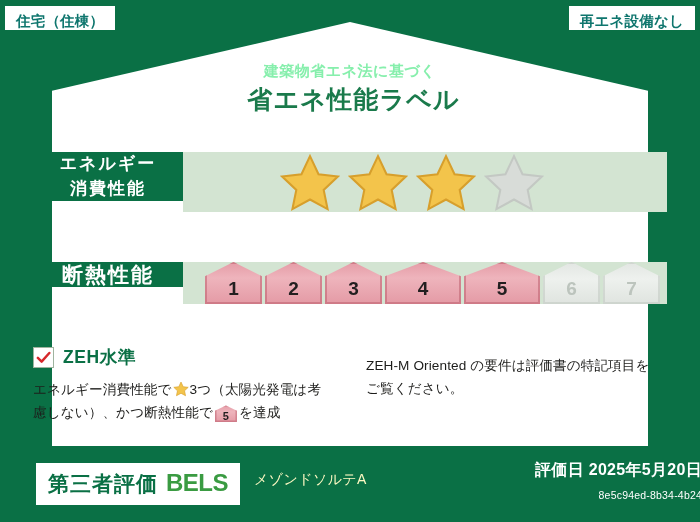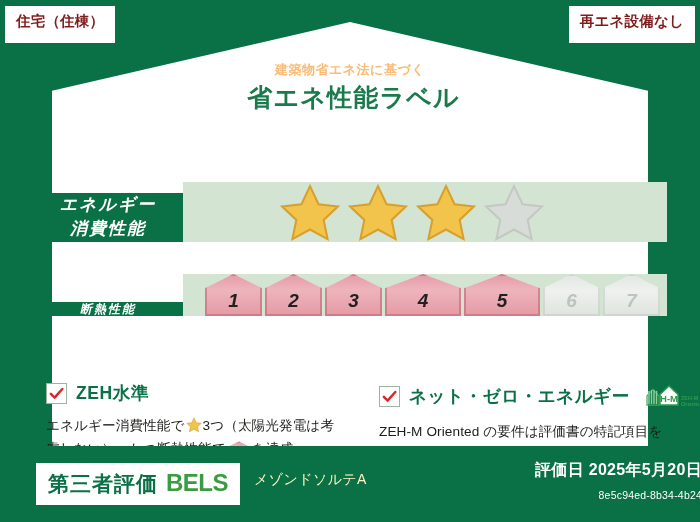--- a/index.html
+++ b/index.html
@@ -12,44 +12,44 @@
 
   
   .house-body{
     position:absolute;left:52px;top:22px;width:596px;height:424px;
     background:#ffffff;
     clip-path:polygon(0% 16.2%, 50% 0%, 100% 16.2%, 100% 100%, 0% 100%);
   }
 
   
   .badge{
-    position:absolute;top:6px;background:#ffffff;color:#7f1d1d;
+    position:absolute;top:6px;background:#ffffff;color:#0f766e;
     font-weight:bold;font-size:14.5px;line-height:1;
-    padding:8px 11px 14px 11px;letter-spacing:0.2px;white-space:nowrap;
+    padding:8px 11px 1px 11px;letter-spacing:0.2px;white-space:nowrap;
   }
   .badge-left{left:5px;}
   .badge-right{right:5px;}
 
   
   .title-wrap{position:absolute;left:0;top:62px;width:700px;text-align:center;}
-  .title-sub{color:#fdba74;font-size:13px;font-weight:bold;letter-spacing:0.5px;line-height:1.2;}
+  .title-sub{color:#86efac;font-size:15px;font-weight:bold;letter-spacing:0.5px;line-height:1.2;}
   .title-main{color:#1a7a4b;font-size:25px;font-weight:bold;letter-spacing:1.2px;line-height:1.25;margin-top:4px;padding-left:7px;}
 
   
-  .perf-row{position:absolute;left:33px;width:634px;display:flex;align-items:flex-end;font-style:italic;}
+  .perf-row{position:absolute;left:33px;width:634px;display:flex;align-items:flex-start;}
   .row-energy{top:152px;height:90px;}
   .row-insul{top:262px;height:54px;}
   .row-strip{flex:1;background:#d3e4d2;display:flex;align-items:center;}
   .row-key{
     width:150px;background:#0a7045;color:#ffffff;
     display:flex;flex-direction:column;align-items:center;justify-content:center;
     font-weight:bold;letter-spacing:2px;text-align:center;
   }
   .row-energy .row-key{font-size:17px;line-height:1.45;}
-  .row-insul .row-key{font-size:12px;line-height:1.2;}
+  .row-insul .row-key{font-size:21px;line-height:1.2;}
 
   
   .stars{display:flex;align-items:center;gap:6px;padding-left:96px;}
   .star{width:62px;height:60px;display:block;}
 
   
   .chips{display:flex;align-items:flex-end;gap:3px;padding-left:22px;}
   .chip{
     position:relative;height:42px;display:flex;align-items:flex-end;justify-content:center;
     font-size:19px;font-weight:bold;color:#231f20;
@@ -57,21 +57,21 @@
     clip-path:polygon(0% 34%, 50% 0%, 100% 34%, 100% 100%, 0% 100%);
   }
   .chip.w-narrow{width:57px;}
   .chip.w-wide{width:76px;}
   .chip.on{background:linear-gradient(180deg,#e59ba6 0%,#eeb4bc 38%,#e49aa5 100%);
            box-shadow:inset 0 0 0 2px rgba(190,96,112,.55);}
   .chip.off{background:linear-gradient(180deg,#e2e6e2 0%,#eef1ee 40%,#dfe4df 100%);color:#bcc4bd;
             box-shadow:inset 0 0 0 2px rgba(190,198,190,.5);}
 
   
-  .notes{position:absolute;left:46px;top:345px;width:634px;display:flex;margin-top:36px;}
+  .notes{position:absolute;left:33px;top:345px;width:634px;display:flex;}
   .note-col{width:50%;box-sizing:border-box;padding-right:16px;}
   .note-col.right{padding-left:16px;}
   .note-head{display:flex;align-items:center;gap:9px;}
   .check-box{
     width:19px;height:19px;border:1.6px solid #9fb49f;background:#fff;
     display:flex;align-items:center;justify-content:center;flex:none;
   }
   .check-box svg{width:15px;height:15px;display:block;}
   .note-title{color:#0a7045;font-size:17.5px;font-weight:bold;letter-spacing:0.6px;white-space:nowrap;}
   .note-body{margin-top:9px;font-size:13.6px;line-height:1.72;color:#1d1d1b;letter-spacing:0.1px;}
@@ -164,40 +164,20 @@
       </div>
       <div class="note-body">
         <span>エネルギー消費性能で</span><span class="inline-star">
           <svg viewBox="0 0 24 24" aria-hidden="true">
             <path d="M12 1.6 L15.3 8.6 L22.8 9.5 L17.3 14.7 L18.8 22.1 L12 18.4 L5.2 22.1 L6.7 14.7 L1.2 9.5 L8.7 8.6 Z" fill="#f3c44b" stroke="#d9a22f" stroke-width="1"></path>
           </svg></span><span>3つ（太陽光発電は考慮しない）、かつ断熱性能で</span><span class="inline-chip">5</span><span>を達成</span>
       </div>
     </div>
 
     <div class="note-col right">
-      <div class="note-head">
-        <span class="check-box">
-          <svg viewBox="0 0 16 16" aria-hidden="true">
-            <path d="M2 8.4 L6 12.4 L14.2 3.2" fill="none" stroke="#d6282b" stroke-width="2.6" stroke-linecap="round" stroke-linejoin="round"></path>
-          </svg>
-        </span>
-        <span class="note-title">ネット・ゼロ・エネルギー</span>
-        <span class="zeh-logo">
-          <svg viewBox="0 0 112 60" aria-hidden="true">
-            <g>
-              <path d="M8 30 L20 17 L32 30 L32 48 L8 48 Z" fill="none" stroke="#3faa5a" stroke-width="2.5"></path>
-              <path d="M12 21 L12 45 M17 19 L17 45 M22 19 L22 45 M27 21 L27 45" stroke="#8fcf9e" stroke-width="3" stroke-linecap="round"></path>
-              <path d="M34 27 L52 10 L70 27 L70 48 L34 48 Z" fill="#ffffff" stroke="#2e9a4f" stroke-width="3"></path>
-              <text x="52" y="41" font-family="'Liberation Sans',sans-serif" font-size="19" font-weight="bold" fill="#2e9a4f" text-anchor="middle">H-M</text>
-            </g>
-            <text x="76" y="38" font-family="'Liberation Sans',sans-serif" font-size="11" font-weight="bold" fill="#2e9a4f">ZEH-M</text>
-            <text x="76" y="49" font-family="'Liberation Sans',sans-serif" font-size="11" font-weight="bold" fill="#2e9a4f">Oriented</text>
-          </svg>
-        </span>
-      </div>
       <div class="note-body">ZEH-M Oriented の要件は評価書の特記項目をご覧ください。</div>
     </div>
 
   </div>
 
   <div class="footer">
     <div class="bels-plate">
       <span class="bels-jp">第三者評価</span>
       <span class="bels-en">BELS</span>
     </div>

